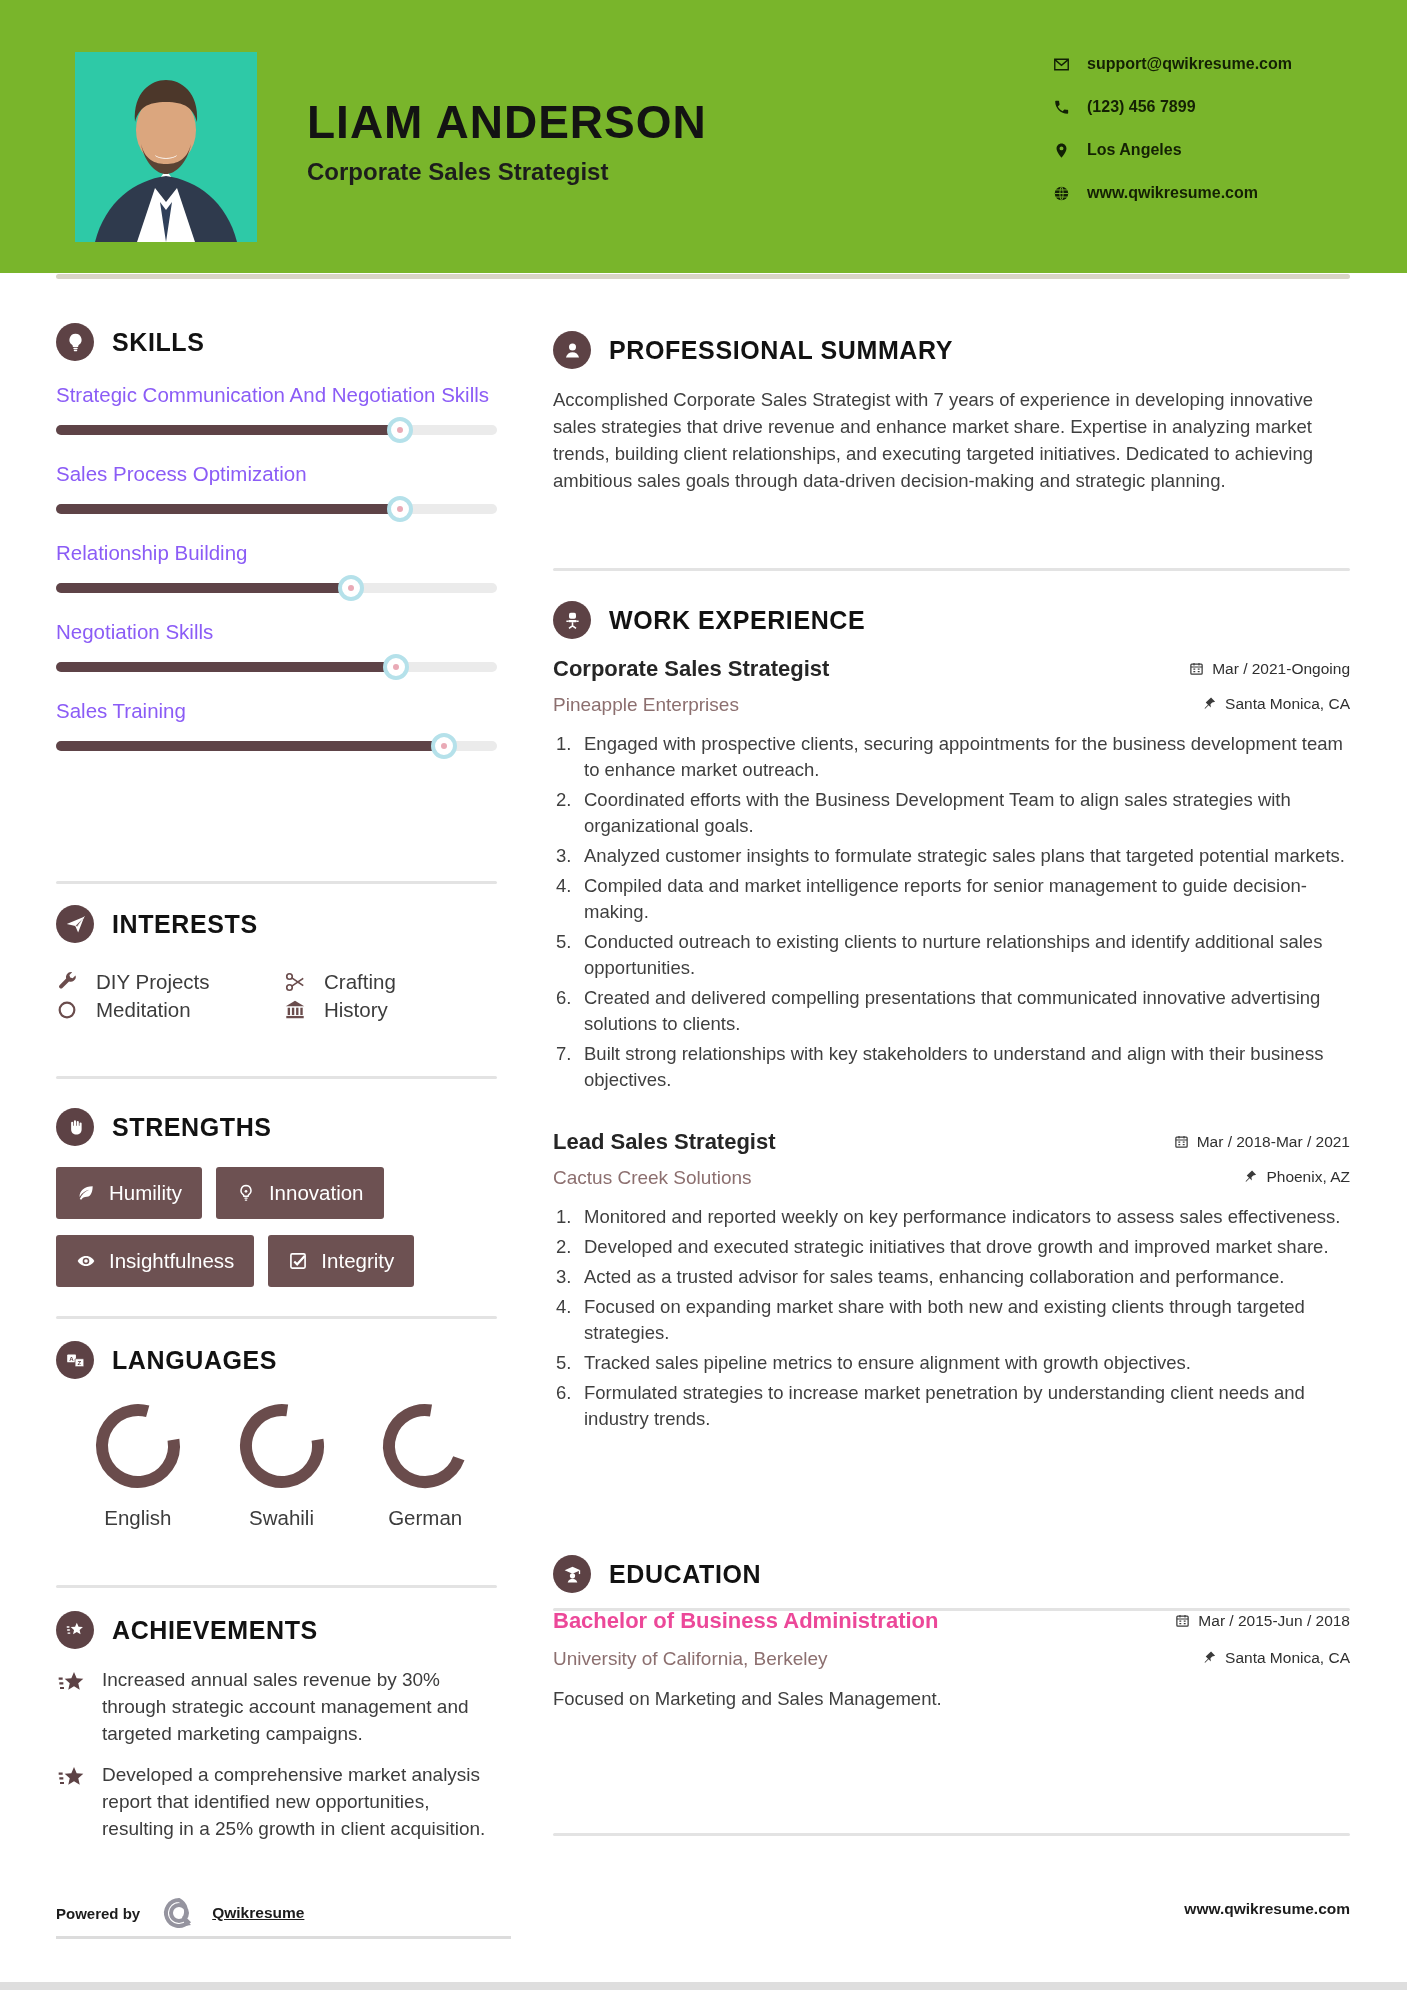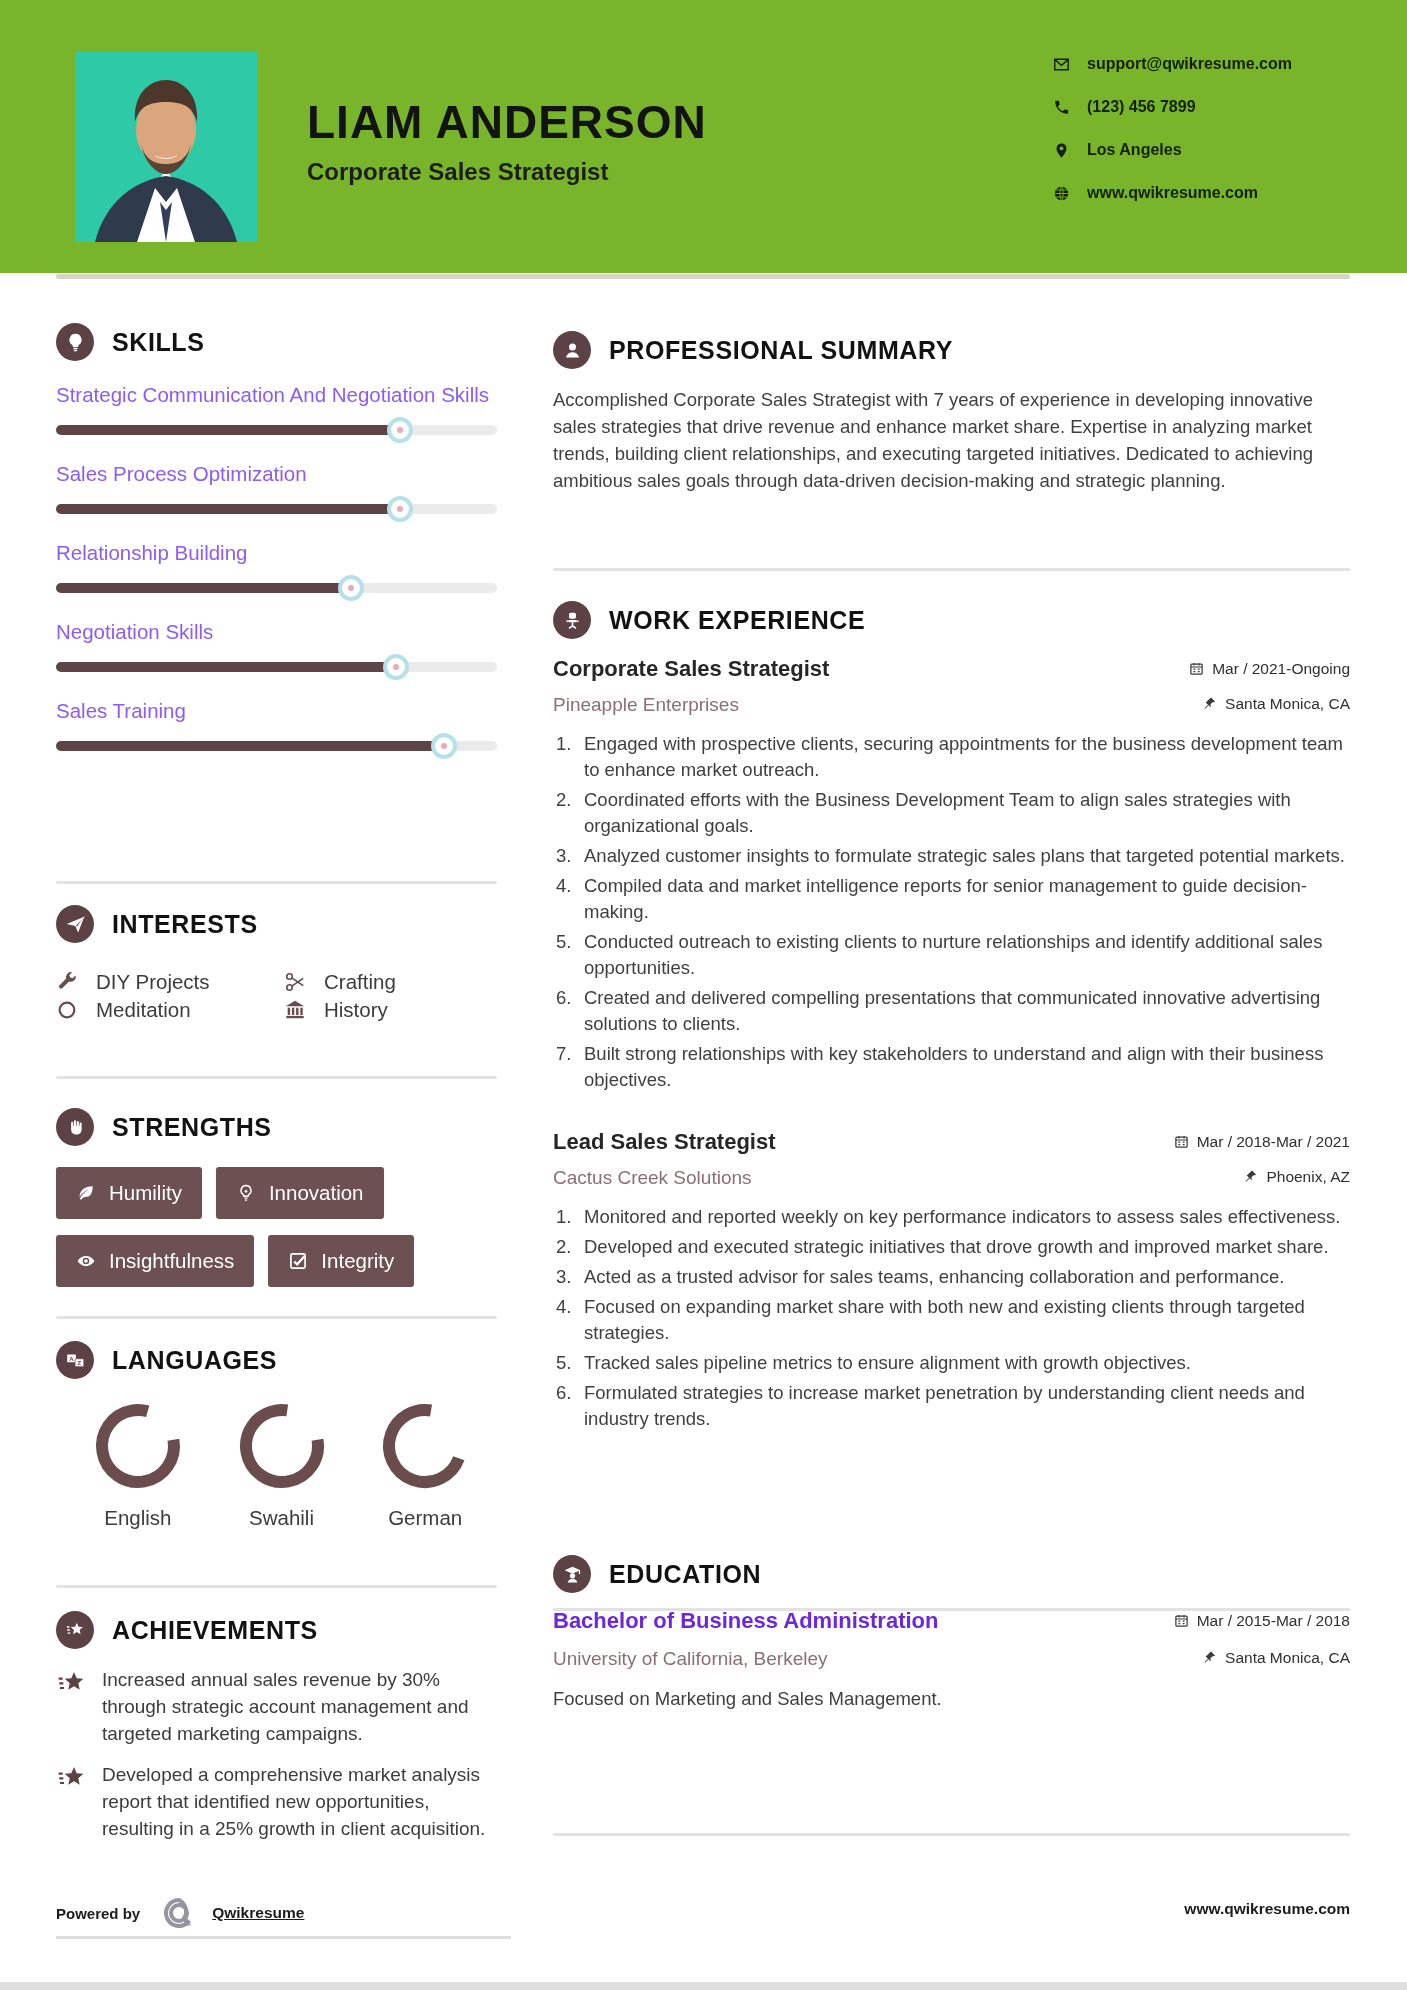--- a/index.html
+++ b/index.html
@@ -73,21 +73,21 @@
   .job-title { font-size:22px; font-weight:bold; color:#262626; line-height:30px; }
   .company { font-size:19px; color:#8c6f6f; line-height:26px; }
   .meta { display:flex; align-items:center; white-space:nowrap; }
   .meta svg { width:15px; height:15px; color:#3b3b3b; margin-right:8px; }
   .meta span { font-size:15.5px; color:#2f2f2f; }
   ol.bullets { list-style:none; counter-reset:n; margin-top:13px; }
   ol.bullets li { counter-increment:n; position:relative; padding-left:31px;
                   font-size:18.5px; line-height:26px; color:#3f3f3f; margin-bottom:4px; }
   ol.bullets li::before { content:counter(n) "."; position:absolute; left:3px; color:#3f3f3f; }
 
-  .degree { font-size:22px; font-weight:bold; color:#6d28d9; line-height:30px; }
+  .degree { font-size:22px; font-weight:bold; color:#ec4899; line-height:30px; }
   .edu-note { font-size:18.5px; color:#3f3f3f; margin-top:16px; }
 
   
   .powered { position:absolute; left:56px; top:1896px; display:flex; align-items:center; }
   .powered-label { font-size:15px; font-weight:bold; color:#1c1c1c; }
   .powered svg { width:34px; height:34px; margin:0 16px 0 22px; color:#95949f; }
   .powered a { font-size:15.5px; font-weight:bold; color:#1c1c1c; text-decoration:underline; }
   .site-url { position:absolute; right:57px; top:1900px; font-size:15.5px; font-weight:bold; color:#1c1c1c; }
   .footer-rule { position:absolute; left:56px; top:1936px; width:455px; height:3px; background:#dcdcdc; }
   .bottom-strip { position:absolute; left:0; top:1982px; width:1407px; height:8px; background:#dedede; }
@@ -459,21 +459,21 @@
       </div>
       <div class="sec-title">EDUCATION</div>
     </div>
     <div class="row-split">
       <div class="degree">Bachelor of Business Administration</div>
       <div class="meta">
         <svg viewBox="0 0 24 24">
             <rect x="3" y="5" width="18" height="16" rx="1.5" fill="none" stroke="currentColor" stroke-width="2"></rect>
             <path d="M3 9.5h18M8 3v4M16 3v4M7 13h3M14 13h3M7 17h3M14 17h3" stroke="currentColor" stroke-width="1.8"></path>
           </svg>
-        <span>Mar / 2015-Mar / 2018</span>
+        <span>Mar / 2015-Jun / 2018</span>
       </div>
     </div>
     <div class="row-split" style="margin-top:10px">
       <div class="company">University of California, Berkeley</div>
       <div class="meta">
         <svg viewBox="0 0 24 24">
             <path d="M14.5 2.5 21 9l-4.6 1.2-2.9 2.9.7 5.4-3.6-3.6L5 20.5l-1-1 5.6-5.6L6 10.3l2.9-2.9L14.5 2.5z" fill="currentColor"></path>
           </svg>
         <span>Santa Monica, CA</span>
       </div>

